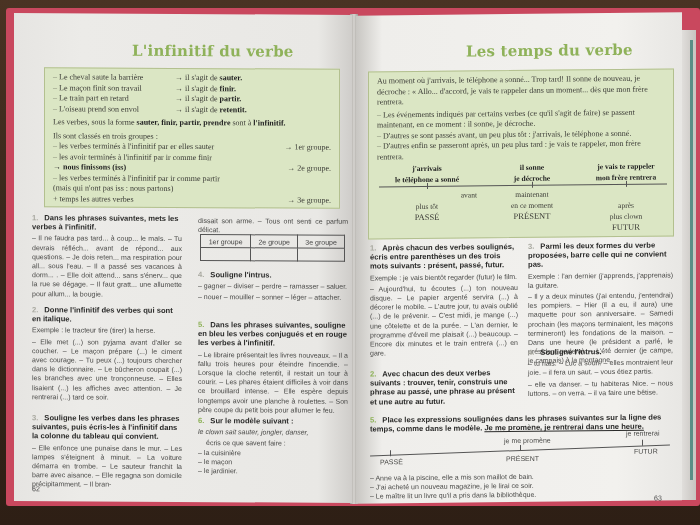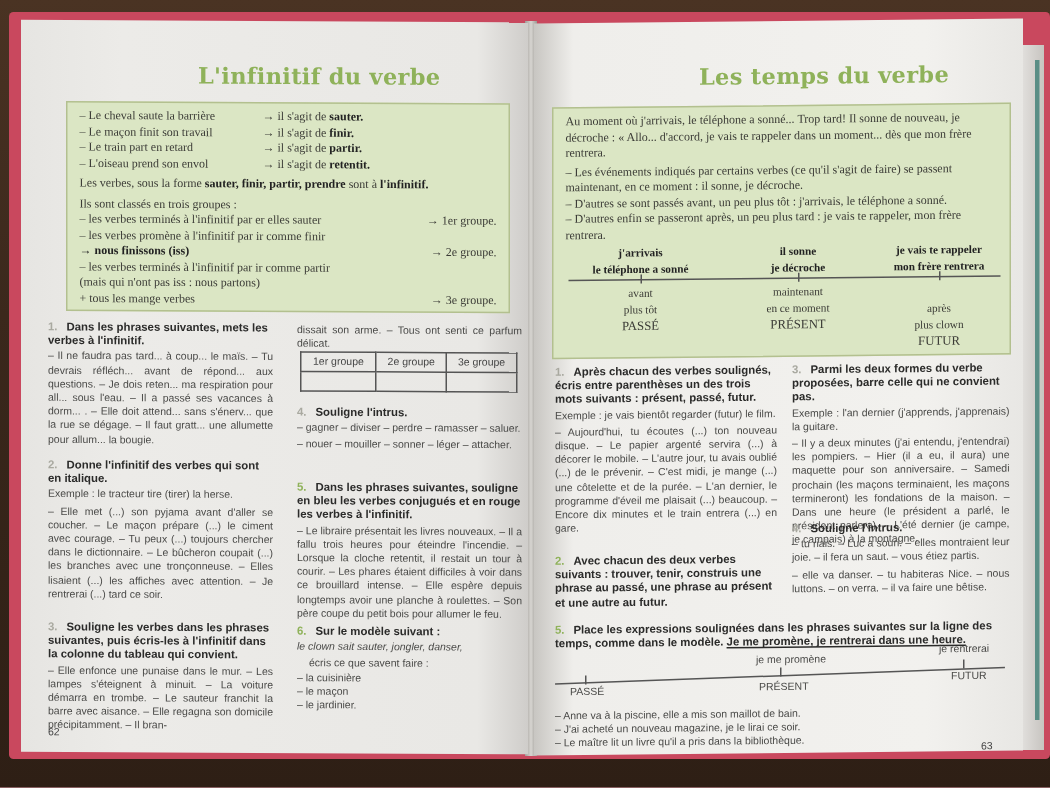--- a/index.html
+++ b/index.html
@@ -73,29 +73,29 @@
     <div><span class="col-a">– Le train part en retard</span> <span>→ il s'agit de</span> <b>partir.</b></div>
     <div><span class="col-a">– L'oiseau prend son envol</span> <span>→ il s'agit de</span> <b>retentit.</b></div>
     <div style="margin-top:3px;">
       <span>Les verbes, sous la forme</span> <b>sauter, finir, partir, prendre</b> <span>sont à</span> <b>l'infinitif.</b>
     </div>
     <div style="margin-top:3px;">Ils sont classés en trois groupes :</div>
     <div class="row">
         <span>– les verbes terminés à l'infinitif par er elles sauter</span>
         <span>→ 1er groupe.</span>
       </div>
-    <div>– les verbes promène à l'infinitif par ir comme finir</div>
+    <div>– les avoir terminés à l'infinitif par ir comme finir</div>
     <div class="row">
         <b>→ nous finissons (iss)</b>
         <span>→ 2e groupe.</span>
       </div>
     <div>– les verbes terminés à l'infinitif par ir comme partir</div>
     <div>(mais qui n'ont pas iss : nous partons)</div>
     <div class="row">
-        <span>+ tous les mange verbes</span>
+        <span>+ temps les autres verbes</span>
         <span>→ 3e groupe.</span>
       </div>
   </div>
 
   <div class="ex" style="left:18px;top:200px;width:150px;">
     <div class="h"><span class="num">1.</span><span>Dans les phrases suivantes, mets les verbes à l'infinitif.</span></div>
     <p>– Il ne faudra pas tard... à coup... le maïs. – Tu devrais réfléch... avant de répond... aux questions. – Je dois reten... ma respiration pour all... sous l'eau. – Il a passé ses vacances à dorm... . – Elle doit attend... sans s'énerv... que la rue se dégage. – Il faut gratt... une allumette pour allum... la bougie.</p>
   </div>
   <div class="ex" style="left:18px;top:292px;width:150px;">
     <div class="h"><span class="num">2.</span><span>Donne l'infinitif des verbes qui sont en italique.</span></div>
@@ -151,21 +151,21 @@
 
   <div class="box" style="left:12px;top:56px;width:306px;height:168px;">
     <div style="font-weight:normal;">Au moment où j'arrivais, le téléphone a sonné... Trop tard! Il sonne de nouveau, je décroche : « Allo... d'accord, je vais te rappeler dans un moment... dès que mon frère rentrera.</div>
     <div style="margin-top:2px;">– Les événements indiqués par certains verbes (ce qu'il s'agit de faire) se passent maintenant, en ce moment : il sonne, je décroche.</div>
     <div>– D'autres se sont passés avant, un peu plus tôt : j'arrivais, le téléphone a sonné.</div>
     <div>– D'autres enfin se passeront après, un peu plus tard : je vais te rappeler, mon frère rentrera.</div>
     <div style="position:relative;height:70px;margin-top:2px;">
       <div class="timeline" style="left:0;top:0;width:100px;">
         <div><b>j'arrivais</b></div>
         <div><b>le téléphone a sonné</b></div>
-        <div style="margin-top:6px;">avant</div>
+        <div style="margin-top:6px;text-align:right;">avant</div>
         <div>plus tôt</div>
         <div style="font-size:8.5px;">PASSÉ</div>
       </div>
       <div class="timeline" style="left:110px;top:0;width:90px;">
         <div><b>il sonne</b></div>
         <div><b>je décroche</b></div>
         <div style="margin-top:6px;">maintenant</div>
         <div>en ce moment</div>
         <div style="font-size:8.5px;">PRÉSENT</div>
       </div>

